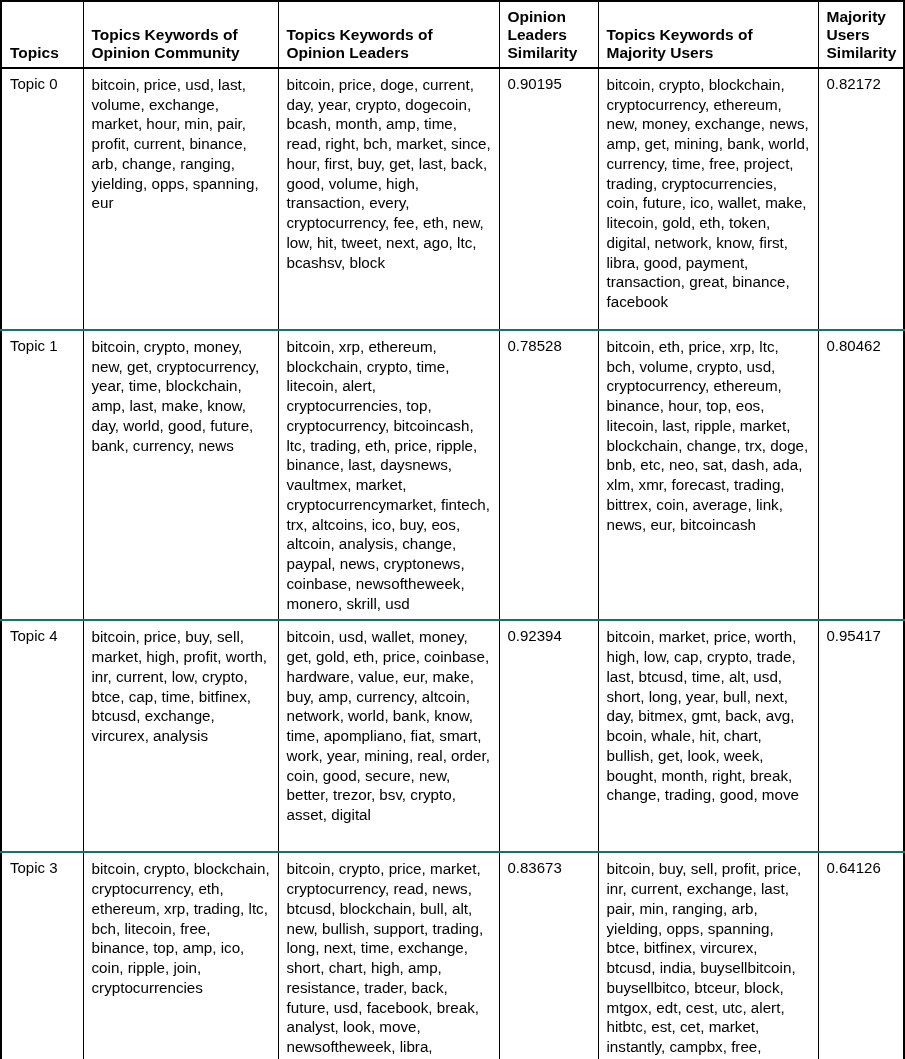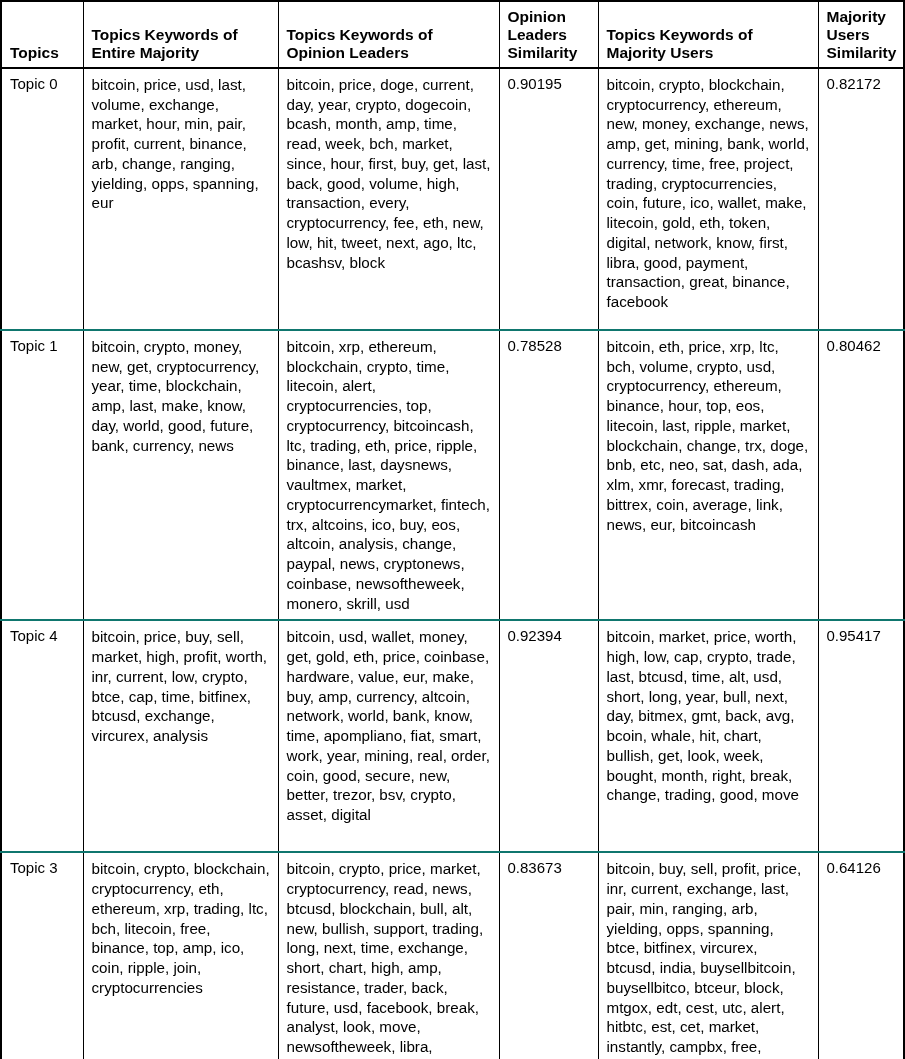--- a/index.html
+++ b/index.html
@@ -92,21 +92,21 @@
     <col class="c-majority">
     <col class="c-majoritysim">
   </colgroup>
   <thead>
     <tr>
       <th class="h-topics">
         <span>Topics</span>
       </th>
       <th class="h-center">
         <span>Topics Keywords of</span><br>
-        <span>Entire Majority</span>
+        <span>Opinion Community</span>
       </th>
       <th class="h-center">
         <span>Topics Keywords of</span><br>
         <span>Opinion Leaders</span>
       </th>
       <th class="h-center">
         <span>Opinion</span><br>
         <span>Leaders</span><br>
         <span>Similarity</span>
       </th>
@@ -118,21 +118,21 @@
         <span>Majority</span><br>
         <span>Users</span><br>
         <span>Similarity</span>
       </th>
     </tr>
   </thead>
   <tbody>
     <tr class="row-0">
       <td class="topic-label">Topic 0</td>
       <td class="keywords">bitcoin, price, usd, last, volume, exchange, market, hour, min, pair, profit, current, binance, arb, change, ranging, yielding, opps, spanning, eur</td>
-      <td class="keywords">bitcoin, price, doge, current, day, year, crypto, dogecoin, bcash, month, amp, time, read, week, bch, market, since, hour, first, buy, get, last, back, good, volume, high, transaction, every, cryptocurrency, fee, eth, new, low, hit, tweet, next, ago, ltc, bcashsv, block</td>
+      <td class="keywords">bitcoin, price, doge, current, day, year, crypto, dogecoin, bcash, month, amp, time, read, right, bch, market, since, hour, first, buy, get, last, back, good, volume, high, transaction, every, cryptocurrency, fee, eth, new, low, hit, tweet, next, ago, ltc, bcashsv, block</td>
       <td class="similarity">0.90195</td>
       <td class="keywords">bitcoin, crypto, blockchain, cryptocurrency, ethereum, new, money, exchange, news, amp, get, mining, bank, world, currency, time, free, project, trading, cryptocurrencies, coin, future, ico, wallet, make, litecoin, gold, eth, token, digital, network, know, first, libra, good, payment, transaction, great, binance, facebook</td>
       <td class="similarity">0.82172</td>
     </tr>
     <tr class="row-1">
       <td class="topic-label">Topic 1</td>
       <td class="keywords">bitcoin, crypto, money, new, get, cryptocurrency, year, time, blockchain, amp, last, make, know, day, world, good, future, bank, currency, news</td>
       <td class="keywords">bitcoin, xrp, ethereum, blockchain, crypto, time, litecoin, alert, cryptocurrencies, top, cryptocurrency, bitcoincash, ltc, trading, eth, price, ripple, binance, last, daysnews, vaultmex, market, cryptocurrencymarket, fintech, trx, altcoins, ico, buy, eos, altcoin, analysis, change, paypal, news, cryptonews, coinbase, newsoftheweek, monero, skrill, usd</td>
       <td class="similarity">0.78528</td>
       <td class="keywords">bitcoin, eth, price, xrp, ltc, bch, volume, crypto, usd, cryptocurrency, ethereum, binance, hour, top, eos, litecoin, last, ripple, market, blockchain, change, trx, doge, bnb, etc, neo, sat, dash, ada, xlm, xmr, forecast, trading, bittrex, coin, average, link, news, eur, bitcoincash</td>

